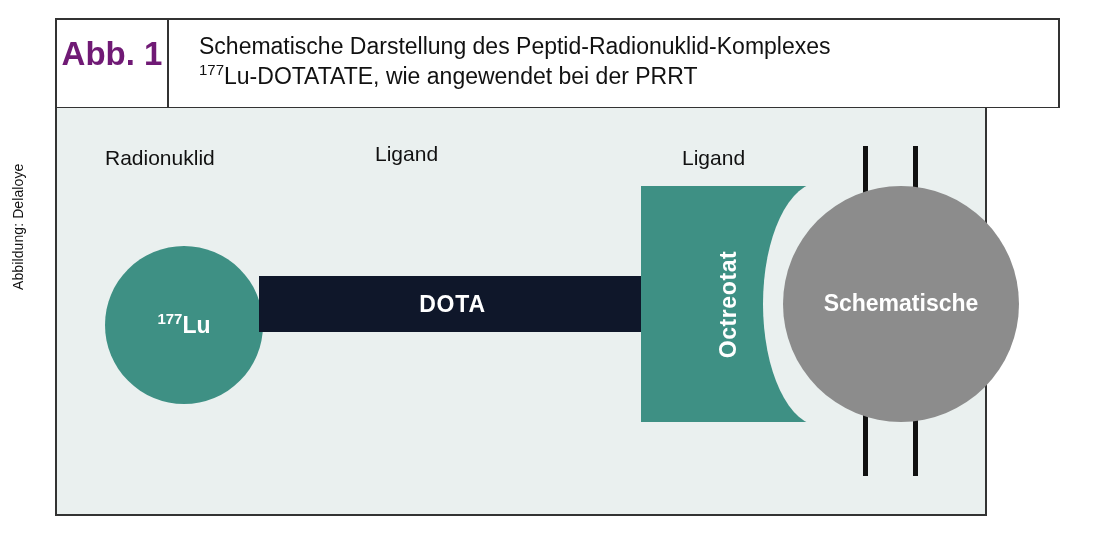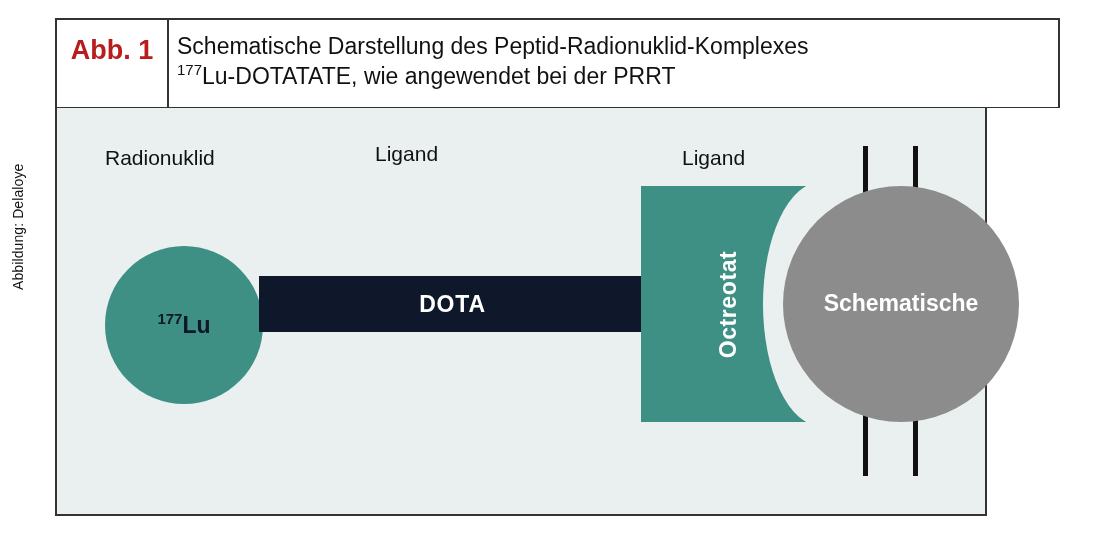--- a/index.html
+++ b/index.html
@@ -49,26 +49,26 @@
     align-items: stretch;
   }
   .caption-label {
     width: 112px;
     min-width: 112px;
     border-right: 2px solid #333333;
     display: flex;
     align-items: flex-start;
     justify-content: center;
     padding-top: 15px;
-    font-size: 27px;
-    font-weight: bold;
-    color: #b91c1c;
+    font-size: 33px;
+    font-weight: bold;
+    color: #701a75;
   }
   .caption-text {
-    padding: 12px 16px 0 8px;
+    padding: 12px 16px 0 30px;
     font-size: 23px;
     line-height: 1.3;
     color: #111111;
   }
   .caption-text .sup {
     font-size: 15px;
     vertical-align: super;
     line-height: 0;
   }
 
@@ -95,21 +95,21 @@
 
   
   .nuclide {
     position: absolute;
     left: 48px;
     top: 138px;
     width: 158px;
     height: 158px;
     border-radius: 50%;
     background: #3e9084;
-    color: #0f172a;
+    color: #ffffff;
     font-weight: bold;
     font-size: 23px;
     display: flex;
     align-items: center;
     justify-content: center;
   }
   .nuclide .sup {
     font-size: 15px;
     vertical-align: super;
     line-height: 0;

